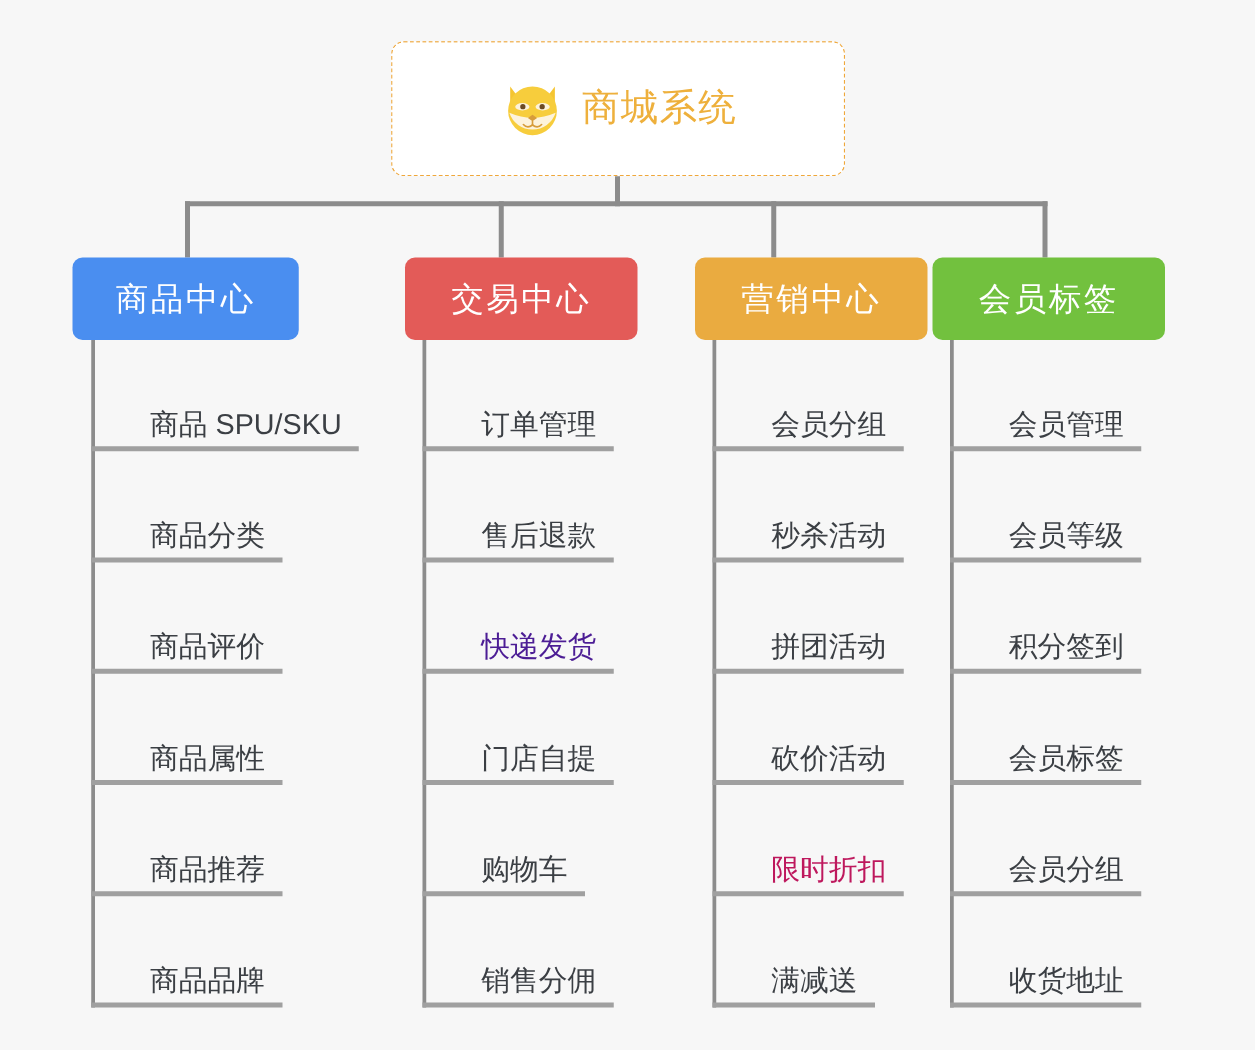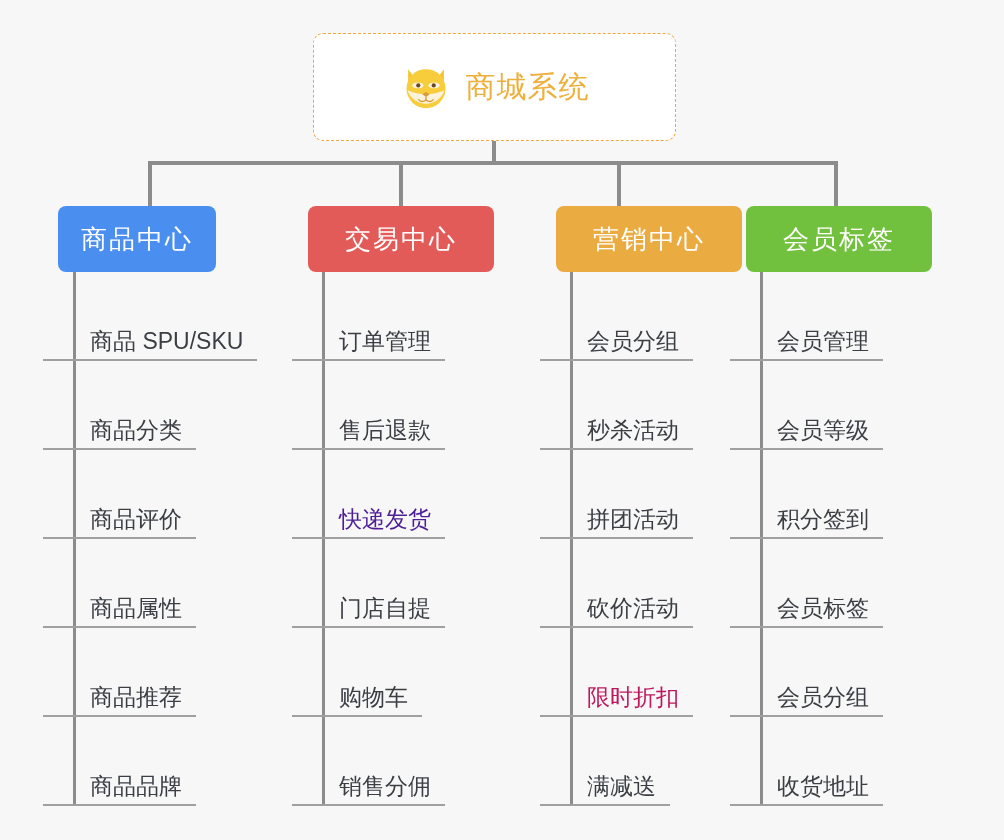--- a/index.html
+++ b/index.html
@@ -85,26 +85,26 @@
     top: 206px;
     width: 1004px;
     height: 634px;
   }
   .column {
     position: absolute;
     top: 0;
     width: 220px;
   }
   .column.c1 { left: 58px; }
-  .column.c2 { left: 308px; }
+  .column.c2 { left: 324px; }
   .column.c3 { left: 556px; }
   .column.c4 { left: 746px; }
 
   .cat-box {
-    width: 158px;
+    width: 181px;
     height: 66px;
     box-sizing: border-box;
     border-radius: 8px;
     display: flex;
     align-items: center;
     justify-content: center;
     color: #ffffff;
     font-size: 26px;
     letter-spacing: 2px;
     white-space: nowrap;
@@ -128,26 +128,27 @@
   .column.c4 .leaf-list { margin-left: 14px; }
 
   .leaf {
     position: relative;
     height: 89px;
     display: flex;
     align-items: flex-end;
   }
   .leaf-label {
     display: inline-block;
+    margin-left: 30px;
     padding: 0 14px 5px 14px;
     font-size: 23px;
     line-height: 1.15;
     color: #3b3f44;
     white-space: nowrap;
-    border-bottom: 2px solid #404040;
+    border-bottom: 4px solid #404040;
     position: relative;
     left: -33px;
     padding-left: 47px;
   }
 </style>
 </head>
 <body style="background: rgb(247, 247, 247);">
 
 <div class="mindmap">
 

